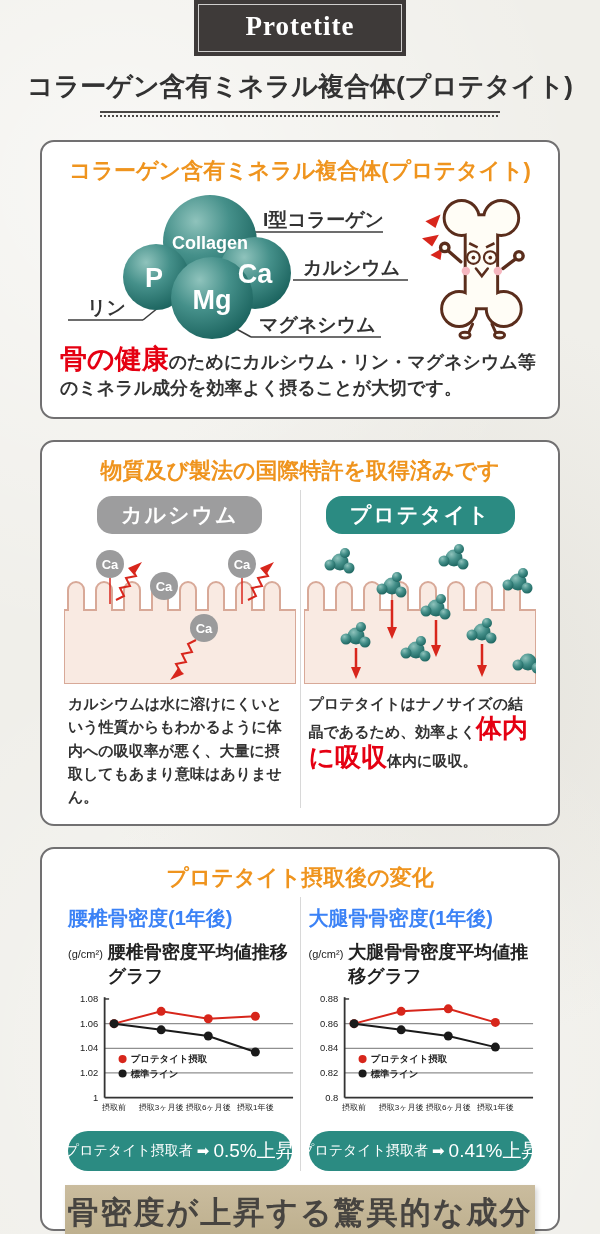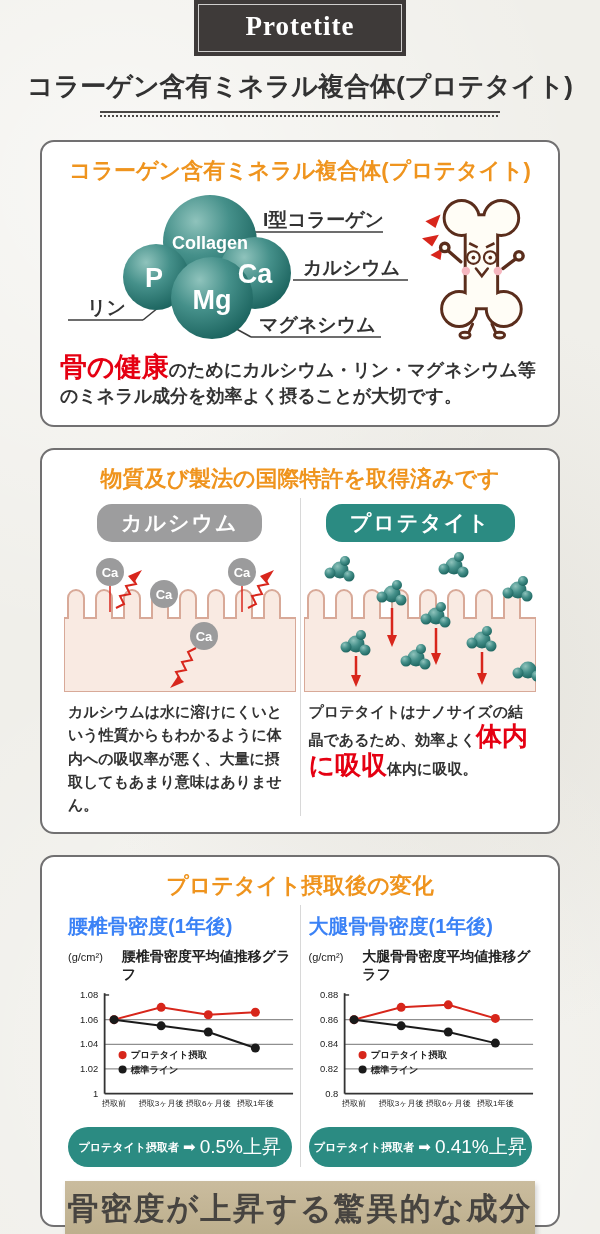--- a/index.html
+++ b/index.html
@@ -38,47 +38,47 @@
     width:520px; margin:21px auto 0; background:#fff;
     border:2px solid #717071; border-radius:14px;
     padding:12px 18px 16px; box-sizing:border-box;
   }
   .section-heading{
     margin:2px 0 4px; text-align:center; color:#ef941e;
     font-size:22px; font-weight:bold;
   }
   .patent-note{ margin:0 0 2px; text-align:center; font-size:15.5px; color:#333; }
   .diagram-row{ display:flex; align-items:center; justify-content:space-between; margin:4px 0 2px; }
-  .composition-foot{ margin:12px 0 0; font-size:18px; font-weight:bold; line-height:1.45; color:#333; }
+  .composition-foot{ margin:4px 0 0; font-size:18px; font-weight:bold; line-height:1.45; color:#333; }
   .red-big{ color:#e50012; font-size:27px; line-height:1; }
   
   .cols{ display:flex; }
   .col{ flex:1; display:flex; flex-direction:column; align-items:center; min-width:0; }
   .col + .col{ border-left:1px solid #d8d8d8; }
   .col{ padding:0 8px; }
   .pill{
     color:#fff; font-weight:bold; font-size:21px; letter-spacing:2px;
     border-radius:15px; padding:5px 24px; margin:6px 0 10px; white-space:nowrap;
   }
   .pill.gray{ background:#9d9d9e; }
   .pill.teal{ background:#2b8b82;border-radius:16px; }
   .compare-text{ margin:8px 0 0; font-size:15px; font-weight:bold; line-height:1.55; color:#333; align-self:stretch; }
   .absorb-big{ color:#e50012; font-size:26px; line-height:1; }
   
   .chart-col h3{ margin:8px 0 8px; align-self:flex-start; color:#3b82f6; font-size:20px; font-weight:bold; }
-  .chart-title-row{ display:flex; align-items:baseline; gap:19px; align-self:stretch; }
+  .chart-title-row{ display:flex; align-items:baseline; gap:5px; align-self:stretch; }
   .chart-unit{ font-size:11px; color:#222; }
-  .chart-title{ font-size:14px; font-weight:bold; color:#222; }
+  .chart-title{ font-size:18px; font-weight:bold; color:#222; }
   .chart-svg{ width:234px; height:131px; margin-top:2px; }
   .badge{
     margin-top:10px; align-self:stretch; background:#2b8b82; color:#fff;
     border-radius:22px; padding:7px 4px; display:flex; align-items:center;
     justify-content:center; gap:4px; white-space:nowrap;
   }
-  .badge-label{ font-size:11px; font-weight:bold; }
+  .badge-label{ font-size:14px; font-weight:normal; }
   .badge-arrow{ font-size:15px; }
   .badge-value{ font-size:19px; font-weight:normal; }
   
   .banner{
     position:relative; width:470px; margin:-46px auto 0;
     background:linear-gradient(180deg,#cabc9e,#bcae8c);
     box-shadow:2px 3px 5px rgba(0,0,0,.18);
     text-align:center; padding:7px 0 9px;
   }
   .banner span{

